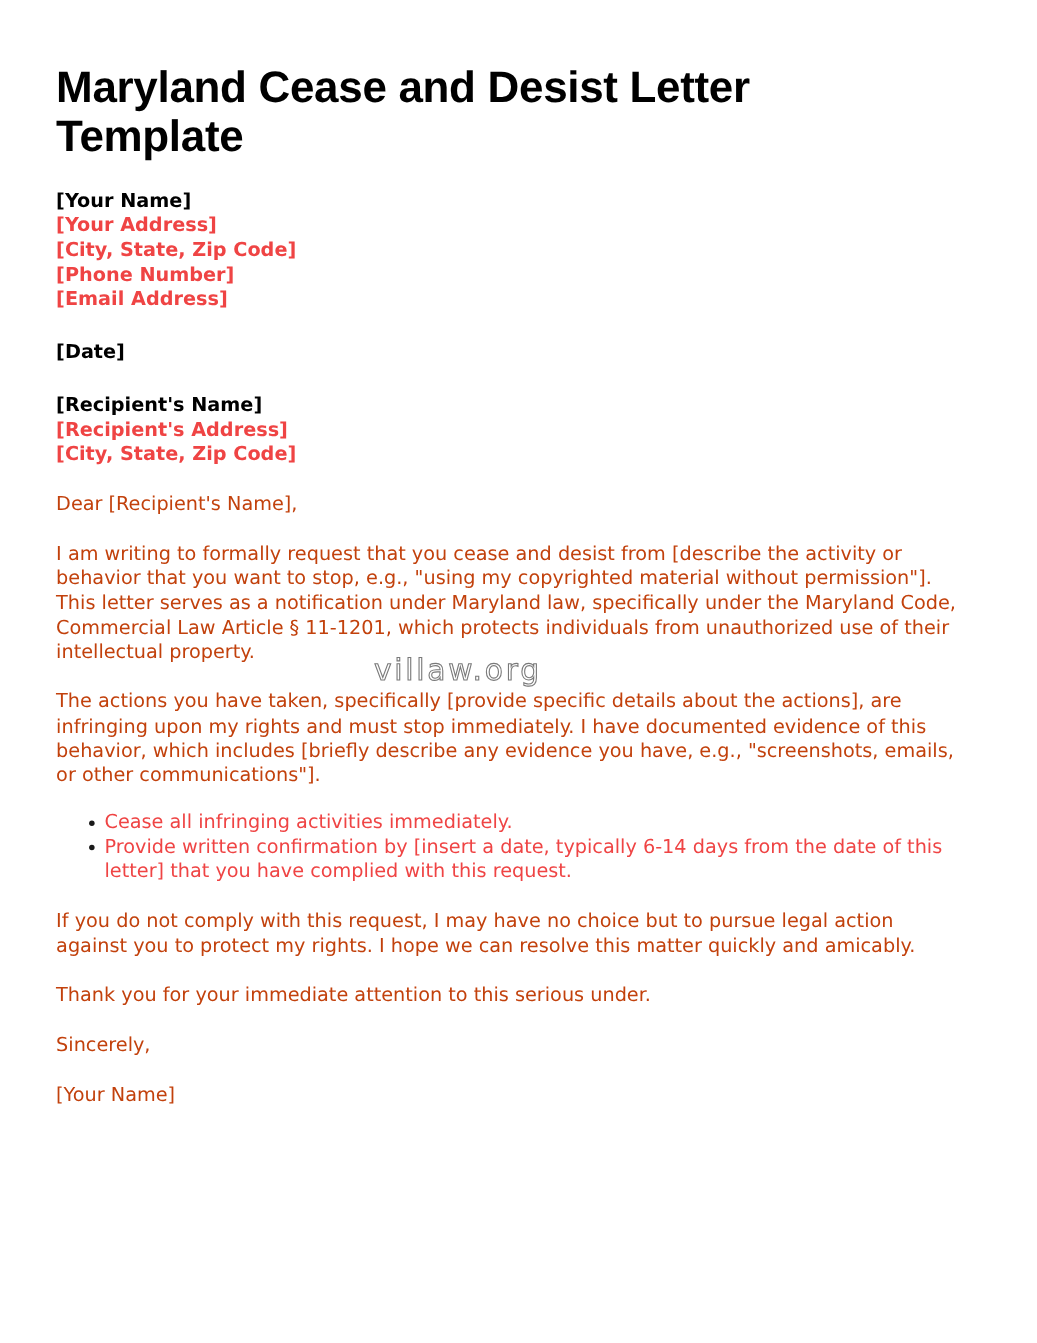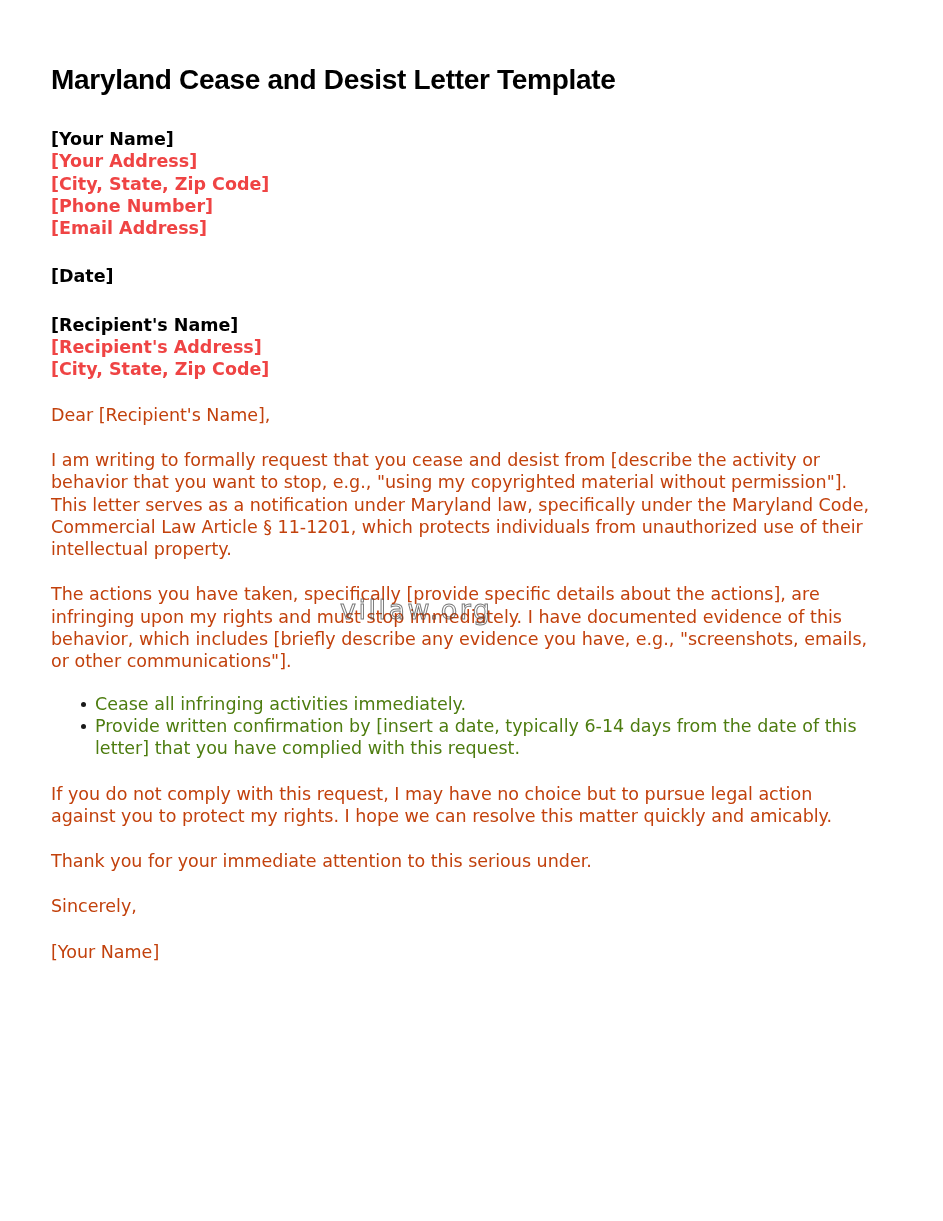--- a/index.html
+++ b/index.html
@@ -29,21 +29,21 @@
   .doc {
     position: absolute;
     left: 51px;
     top: 58px;
     width: 830px;
   }
 
   .doc-title {
     font-family: "Liberation Sans", sans-serif;
     font-weight: bold;
-    font-size: 28px;
+    font-size: 40px;
     line-height: 44px;
     letter-spacing: -0.3px;
     color: #000000;
     margin: 0 0 0 0;
     max-width: 730px;
   }
 
   .block {
     margin-top: 26px;
   }
@@ -75,21 +75,21 @@
     padding: 0 0 0 0;
     list-style: none;
     max-width: 830px;
   }
 
   .bullets li {
     position: relative;
     padding-left: 44px;
     font-size: 17.5px;
     line-height: 22.3px;
-    color: #4d7c0f;
+    color: #ef4444;
     margin-bottom: 0px;
   }
 
   .bullets li + li {
     margin-top: 0px;
   }
 
   .bullets li::before {
     content: "";
     position: absolute;

